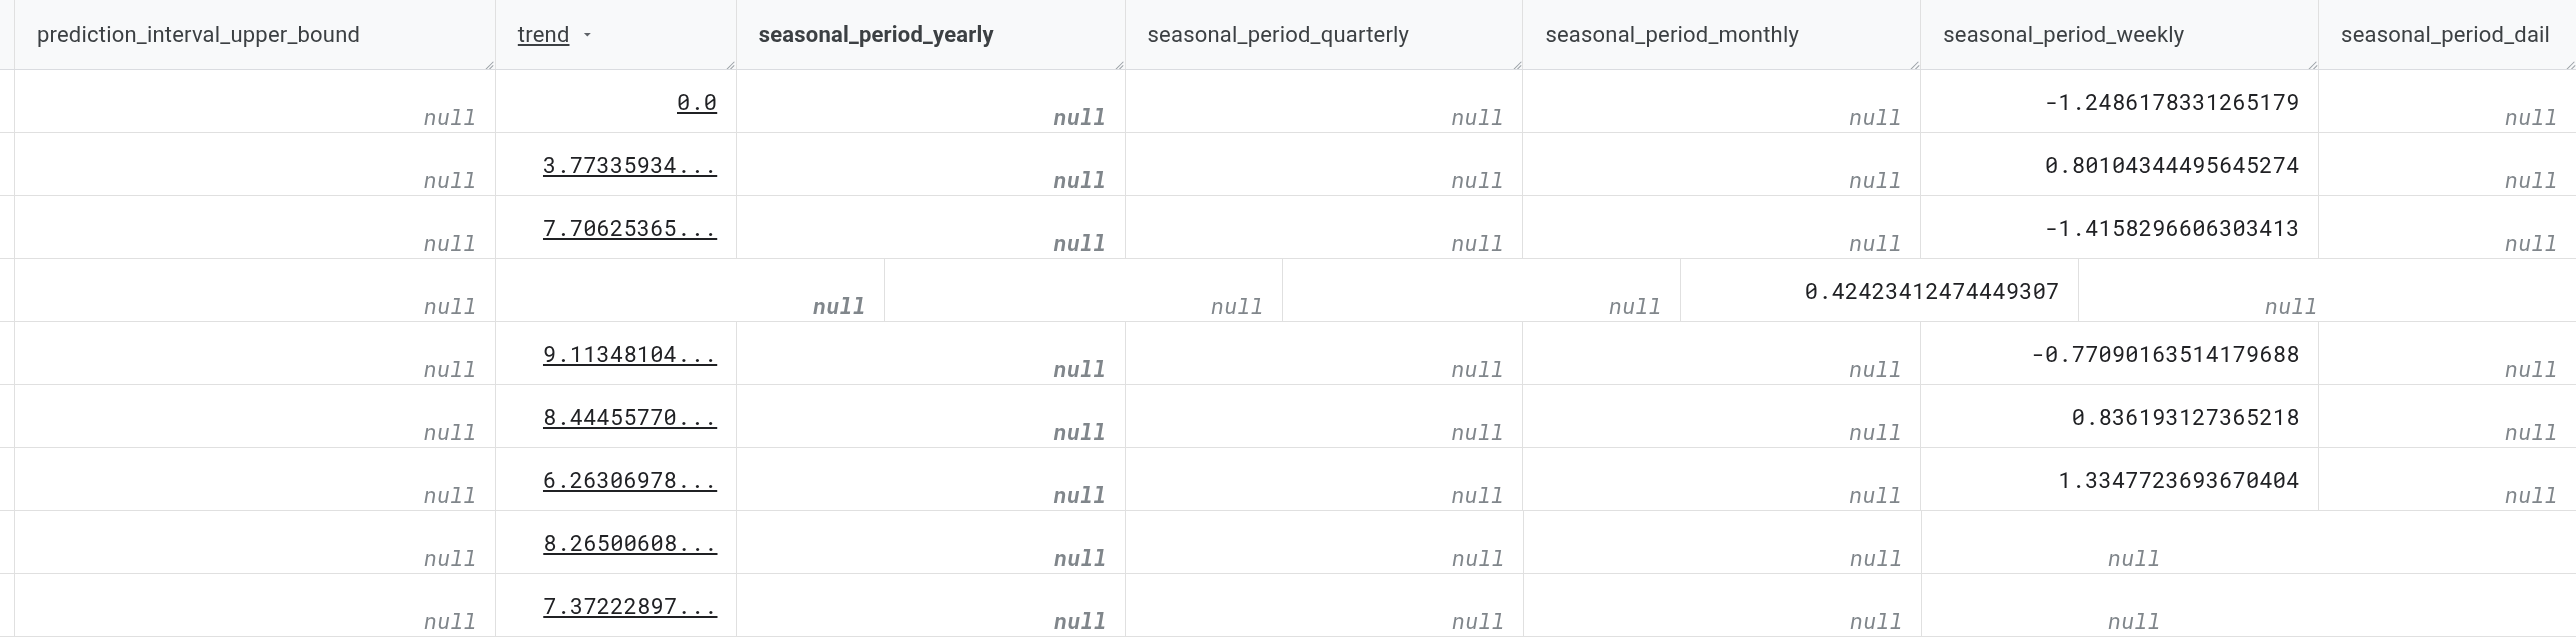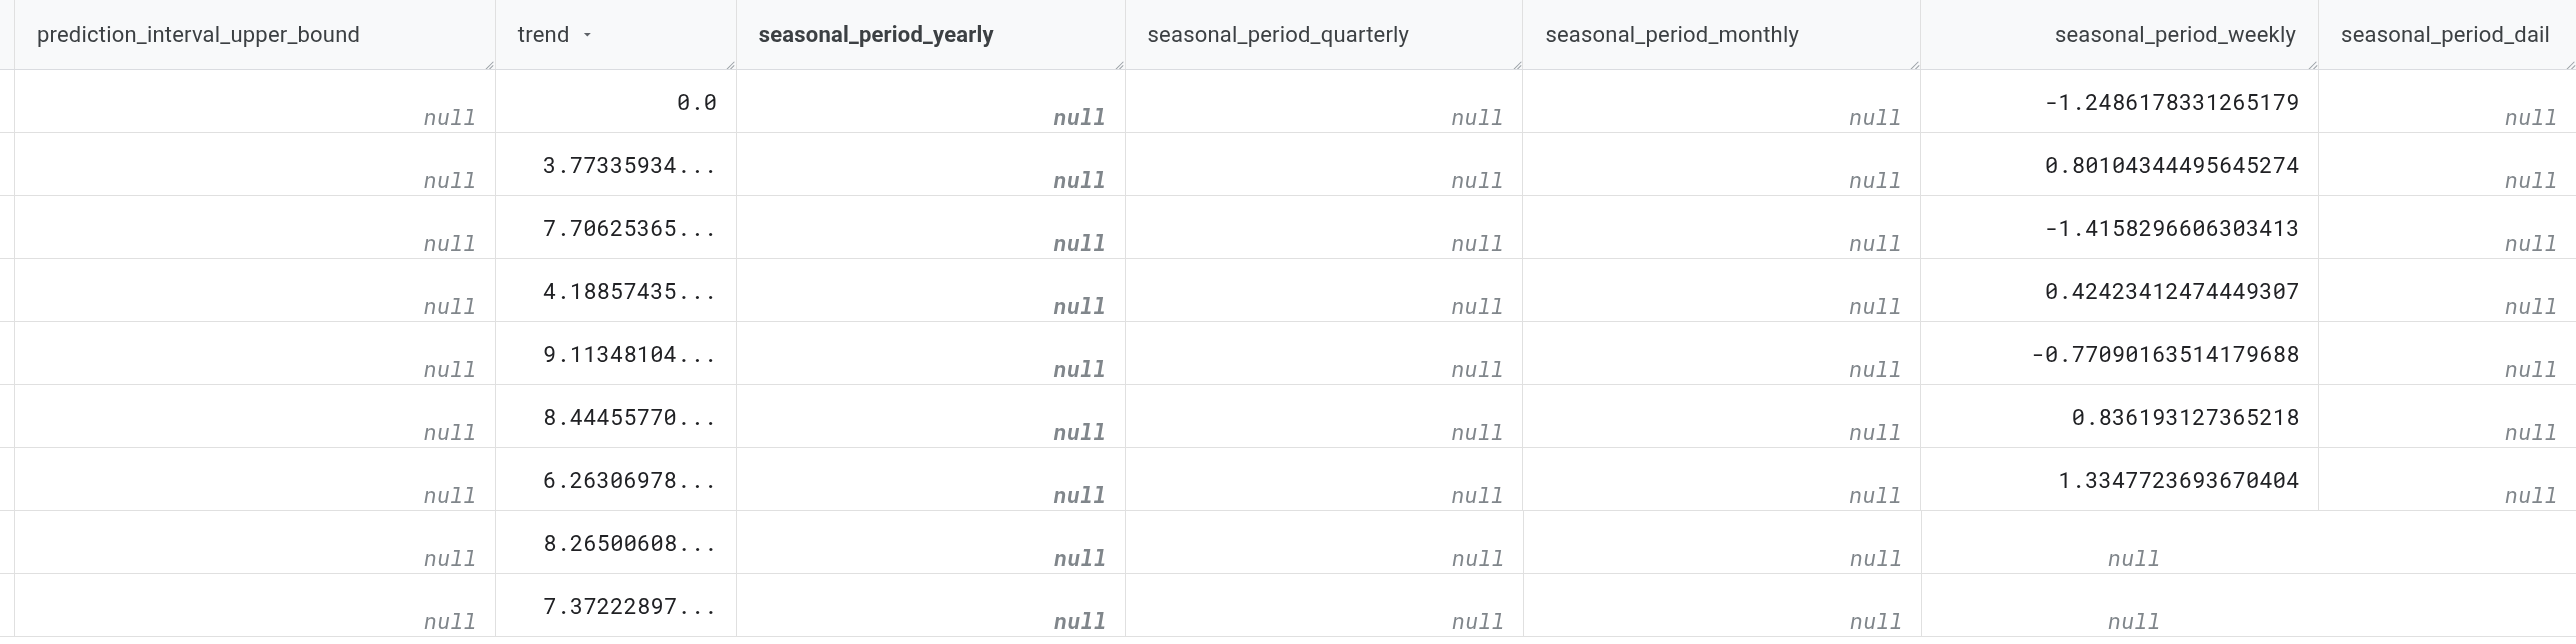--- a/index.html
+++ b/index.html
@@ -39,33 +39,33 @@
       position: relative;
       overflow: hidden;
       white-space: nowrap;
     }
     .header-cell {
       justify-content: flex-start;
       font-weight: 400;
       color: #3c4043;
       letter-spacing: 0.2px;
       padding-left: 22px;
-      padding-right: 22px;
+      padding-right: 7px;
     }
     .col-leading {
       width: 15px;
       padding: 0;
       border-right: 0.9px solid #e0e0e0;
     }
     .col-0 { width: 481px; }
-    .col-1 { width: 241px; }
+    .col-1 { width: 241px; text-decoration: underline; }
     .col-2 { width: 389px; font-weight: bold; }
     .col-3 { width: 398px; }
     .col-4 { width: 398px; }
-    .col-5 { width: 398px; justify-content: flex-end; }
+    .col-5 { width: 398px; }
     .col-6 { width: 257px; }
     .null-value {
       color: #80868b;
       font-style: italic;
       font-family: 'Roboto Mono', monospace;
       letter-spacing: 0.2px;
       margin-top: 30px;
     }
     .data-value {
       color: #202124;
@@ -234,23 +234,20 @@
         </div>
         <div class="cell col-6" style="border-right: none;">
           <span class="null-value">null</span>
         </div>
       </div>
       <div class="table-row">
         <div class="col-leading"></div>
         <div class="cell col-0">
           <span class="null-value">null</span>
         </div>
-        <div class="cell col-1">
-          <span class="data-value">4.18857435...</span>
-        </div>
         <div class="cell col-2">
           <span class="null-value">null</span>
         </div>
         <div class="cell col-3">
           <span class="null-value">null</span>
         </div>
         <div class="cell col-4">
           <span class="null-value">null</span>
         </div>
         <div class="cell col-5">

